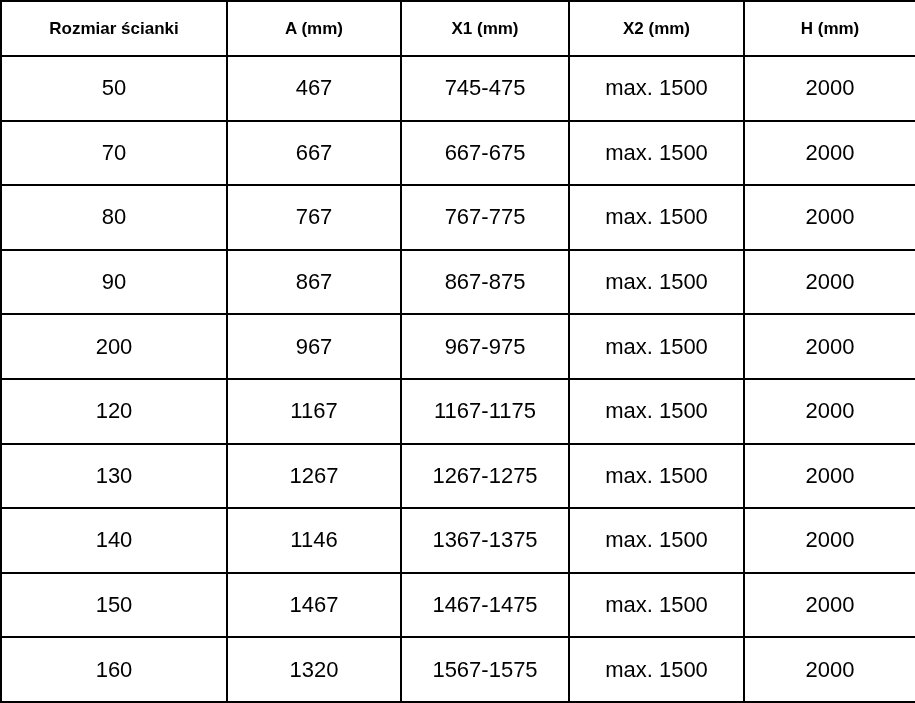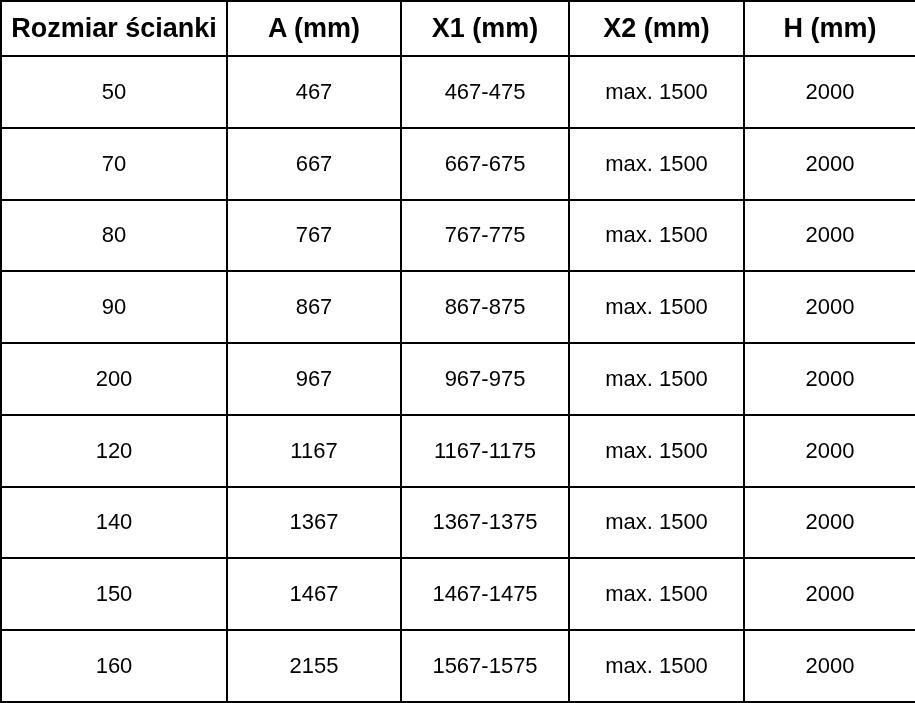--- a/index.html
+++ b/index.html
@@ -18,21 +18,21 @@
   }
   .size-table th,
   .size-table td {
     border: 2px solid #000000;
     text-align: center;
     vertical-align: middle;
     padding: 0;
     overflow: hidden;
   }
   .size-table th {
-    font-size: 27px;
+    font-size: 17px;
     font-weight: bold;
     height: 53px;
   }
   .size-table td {
     font-size: 22px;
     font-weight: normal;
   }
 </style>
 </head>
 <body>
@@ -51,21 +51,21 @@
       <th>A (mm)</th>
       <th>X1 (mm)</th>
       <th>X2 (mm)</th>
       <th>H (mm)</th>
     </tr>
   </thead>
   <tbody>
       <tr>
         <td>50</td>
         <td>467</td>
-        <td>467-475</td>
+        <td>745-475</td>
         <td>max. 1500</td>
         <td>2000</td>
       </tr>
       <tr>
         <td>70</td>
         <td>667</td>
         <td>667-675</td>
         <td>max. 1500</td>
         <td>2000</td>
       </tr>
@@ -91,34 +91,41 @@
         <td>2000</td>
       </tr>
       <tr>
         <td>120</td>
         <td>1167</td>
         <td>1167-1175</td>
         <td>max. 1500</td>
         <td>2000</td>
       </tr>
       <tr>
+        <td>130</td>
+        <td>1267</td>
+        <td>1267-1275</td>
+        <td>max. 1500</td>
+        <td>2000</td>
+      </tr>
+      <tr>
         <td>140</td>
-        <td>1367</td>
+        <td>1146</td>
         <td>1367-1375</td>
         <td>max. 1500</td>
         <td>2000</td>
       </tr>
       <tr>
         <td>150</td>
         <td>1467</td>
         <td>1467-1475</td>
         <td>max. 1500</td>
         <td>2000</td>
       </tr>
       <tr>
         <td>160</td>
-        <td>2155</td>
+        <td>1320</td>
         <td>1567-1575</td>
         <td>max. 1500</td>
         <td>2000</td>
       </tr>
     </tbody>
 </table>
 
 </body></html>

